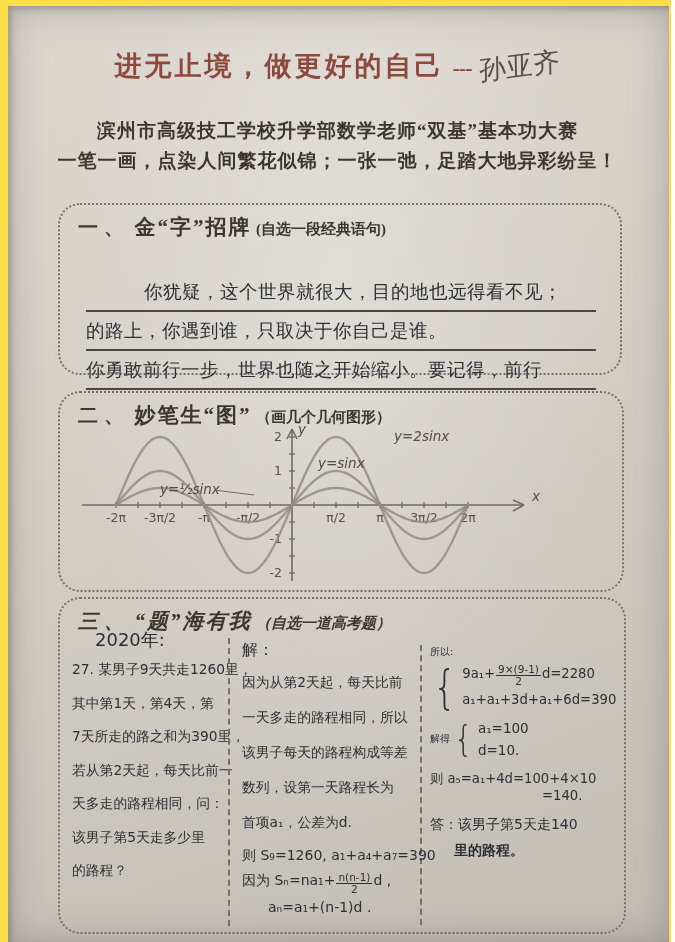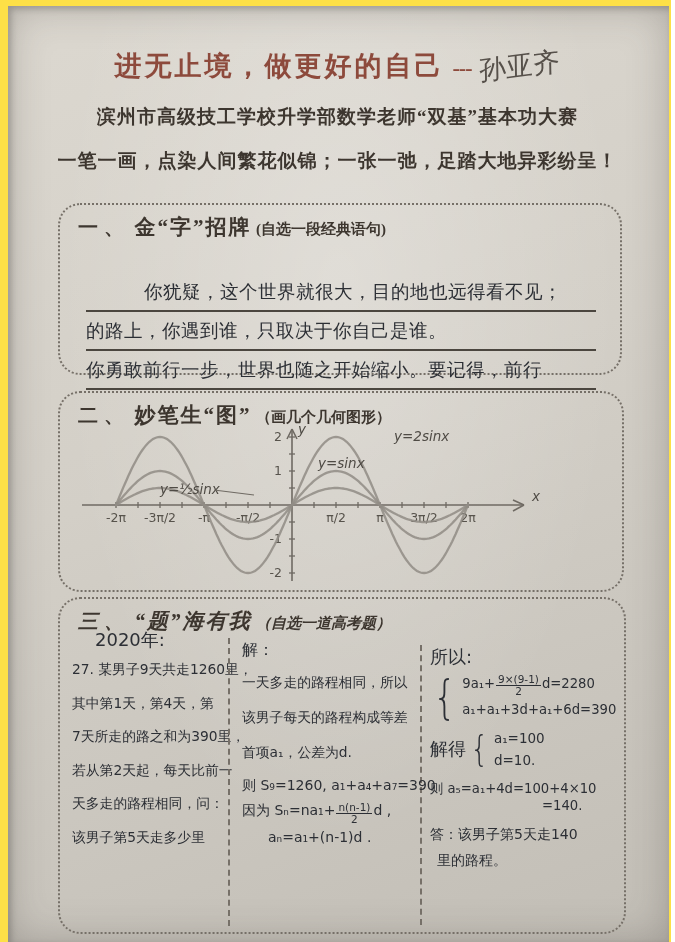--- a/index.html
+++ b/index.html
@@ -22,21 +22,21 @@
   
   .title-row{
     position:absolute; top:48px; left:0; width:675px;
     display:flex; justify-content:center; align-items:baseline; gap:8px;
     white-space:nowrap;
   }
   .main-title{ font-size:27px; letter-spacing:3px; color:var(--title-ink); }
   .title-dashes{ font-size:22px; color:var(--title-ink); letter-spacing:-1px;}
   .signature{ font-size:27px; color:#56504a; transform:rotate(-7deg) skewX(-6deg); display:inline-block; font-weight:400;}
   .hdr-line{ position:absolute; left:0; width:675px; text-align:center; font-size:19px; letter-spacing:1px; white-space:nowrap;}
-  #hdr1{ top:104px;font-family:Liberation Serif, serif; }
+  #hdr1{ top:118px;font-family:Liberation Serif, serif; }
   #hdr2{ top:148px; }
 
   
   .box{
     position:absolute; border:2px dotted #767068; border-radius:22px;
   }
   #sec1{ left:58px; top:203px; width:560px; height:168px; }
   #sec2{ left:58px; top:391px; width:562px; height:197px; }
   #sec3{ left:58px; top:597px; width:564px; height:333px;font-style:italic; }
   .sec-head{ padding:8px 0 0 18px; white-space:nowrap;}
@@ -75,25 +75,25 @@
   #conc-col{ position:absolute; left:430px; top:645px; width:190px; font-size:13.2px; white-space:nowrap;}
   .frac{ display:inline-block; vertical-align:-0.55em; text-align:center; line-height:1.05; margin:0 1px;}
   .frac .num{ display:block; border-bottom:1.4px solid currentColor; padding:0 2px; font-size:10.5px;}
   .frac .den{ display:block; font-size:10.5px;}
   .sys{ display:flex; align-items:center; margin-top:2px;}
   .brace{ font-size:46px; font-weight:200; line-height:1; margin-right:3px; transform:scaleX(.8);}
   .brace.small{ font-size:36px;}
   .sys .eqs > div{ line-height:26px;}
   .solve-row{ display:flex; align-items:center; margin-top:4px;}
   .solve-row .eqs > div{ line-height:22px; font-size:13.5px;}
-  .solve-label{ font-size:18px; margin-right:2px;}
+  .solve-label{ font-size:10px; margin-right:2px;}
   .then-line{ margin-top:9px;}
   .then-cont{ margin-left:112px;}
   .answer{ margin-top:8px; line-height:26px; font-size:14px;}
-  .answer .cont{ margin-left:7px;}
+  .answer .cont{ margin-left:24px;font-weight:bold;}
 </style>
 </head>
 <body>
 
 <div id="stage" style="--title-ink: #8d4a3c; --print-ink: #3d362f; --pen-ink: #2c2f35; --pencil-ink: #8f8b85;">
   <div id="paper"></div>
 
   <div class="title-row">
     <span class="print main-title">进无止境，做更好的自己</span>
     <span class="print title-dashes">---</span>
@@ -184,29 +184,32 @@
 
   <div id="year" class="hw">2020年:</div>
 
   <div id="problem-col" class="hw">
     <div>27. 某男子9天共走1260里，</div>
     <div>其中第1天，第4天，第</div>
     <div>7天所走的路之和为390里，</div>
     <div>若从第2天起，每天比前一</div>
     <div>天多走的路程相同，问：</div>
     <div>该男子第5天走多少里</div>
+    <div>的路程？</div>
   </div>
 
   <div id="vdiv1" class="vdiv"></div>
   <div id="vdiv2" class="vdiv"></div>
 
   <div id="sol-col" class="hw">
     <div class="sol-label">解：</div>
+    <div class="sol-line">因为从第2天起，每天比前</div>
     <div class="sol-line">一天多走的路程相同，所以</div>
     <div class="sol-line">该男子每天的路程构成等差</div>
+    <div class="sol-line">数列，设第一天路程长为</div>
     <div class="sol-line">首项a₁，公差为d.</div>
     <div class="fml">则 S₉=1260, a₁+a₄+a₇=390</div>
     <div class="fml">
       <span>因为 Sₙ=na₁+</span><span class="frac"><span class="num">n(n-1)</span><span class="den">2</span></span><span>d ,</span>
     </div>
     <div class="fml indent20">aₙ=a₁+(n-1)d .</div>
   </div>
 
   <div id="conc-col" class="hw">
     <div class="solve-label">所以:</div>

